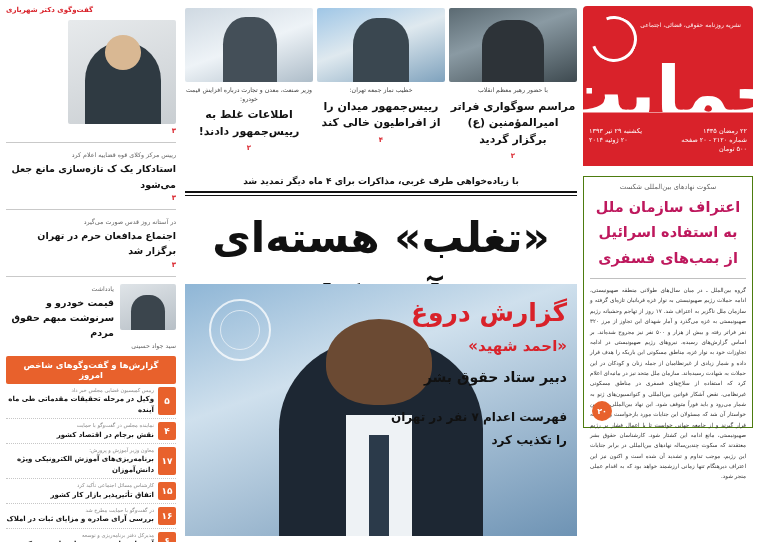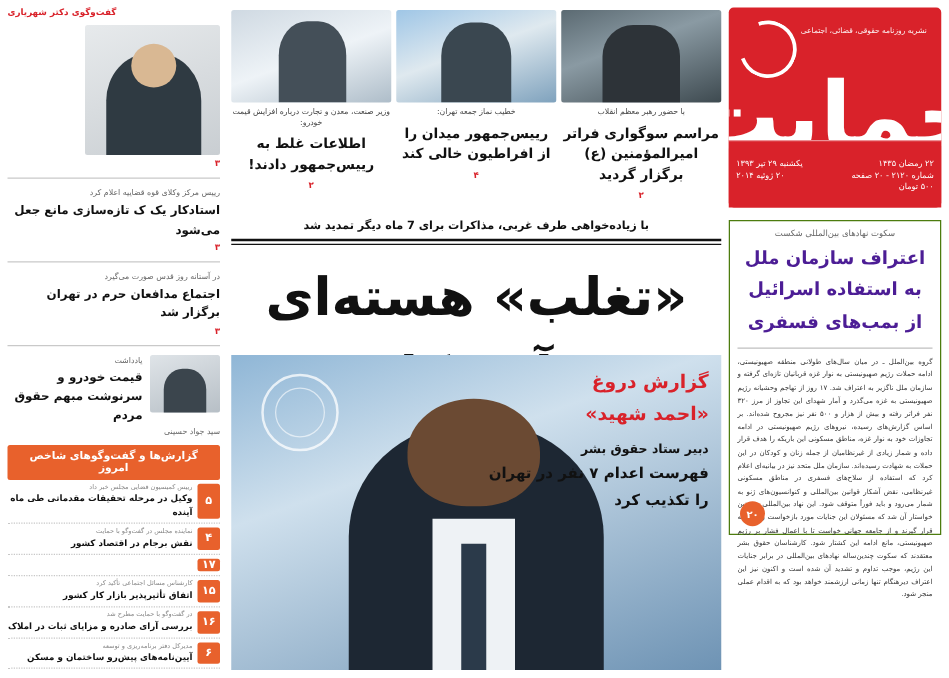--- a/index.html
+++ b/index.html
@@ -105,31 +105,31 @@
   .mp-person { position: absolute; left: 24%; bottom: 0; width: 52%; height: 78%;
                background: #1d2733; border-radius: 46% 46% 0 0; }
   .mp-head { position: absolute; left: 36%; bottom: 52%; width: 27%; height: 34%;
              background: #6b4a33; border-radius: 50% 50% 45% 45%; }
   .mp-shirt { position: absolute; left: 41%; bottom: 0; width: 17%; height: 48%; background: #eef2f5; }
   .mp-tie { position: absolute; left: 47%; bottom: 0; width: 5%; height: 40%; background: #2b3a4a; }
   .mp-un { position: absolute; left: 6%; top: 6%; width: 62px; height: 62px; border-radius: 50%;
            border: 2px solid rgba(255,255,255,.75); }
   .mp-un:after { content:""; position:absolute; inset:9px; border-radius:50%; border:1px solid rgba(255,255,255,.6); }
   .mp-overlay { position: absolute; top: 10px; right: 10px; text-align: right; }
-  .mp-o1 { font-size: 15px; font-weight: bold; color: #d9222a; line-height: 1.5; }
+  .mp-o1 { font-size: 25px; font-weight: bold; color: #d9222a; line-height: 1.5; }
   .mp-o2 { font-size: 15px; font-weight: bold; color: #d9222a; line-height: 1.6; margin-top: 2px; }
-  .mp-o3 { font-size: 10px; font-weight: bold; color: #111; line-height: 1.7; margin-top: 8px; }
-  .mp-o4 { font-size: 12px; font-weight: bold; color: #111; line-height: 1.7; margin-top: 0; }
+  .mp-o3 { font-size: 14px; font-weight: bold; color: #111; line-height: 1.7; margin-top: 8px; }
+  .mp-o4 { font-size: 12px; font-weight: bold; color: #111; line-height: 1.7; margin-top: 18px; }
   .mp-o5 { font-size: 12px; font-weight: bold; color: #111; line-height: 1.7; margin-top: 2px; }
 
   
   .rightcol { position: absolute; top: 176px; right: 6px; width: 170px; height: 252px;
               border: 1px solid #4d7c0f; padding: 6px; }
   .rc-kicker { font-size: 6.8px; color: #666; text-align: center; }
-  .rc-title { font-size: 14.5px; font-weight: bold; color: #4c1d95; text-align: center; line-height: 1.75; margin-top: 4px; }
+  .rc-title { font-size: 14.5px; font-weight: bold; color: #be185d; text-align: center; line-height: 1.75; margin-top: 4px; }
   .rc-rule { height: 1px; background: #c0c0c0; margin: 7px 0 6px; }
   .rc-body { font-size: 5.6px; color: #333; line-height: 1.85; text-align: justify; }
   .rc-pagenum { position: absolute; left: 8px; bottom: 6px; width: 20px; height: 20px; border-radius: 50%;
                 background: #e8612c; color: #fff; font-size: 8px; font-weight: bold;
                 display: flex; align-items: center; justify-content: center; }
 </style>
 </head>
 <body>
 
 <div class="page">
@@ -214,20 +214,24 @@
     </div>
     <div class="idx-row">
       <div class="idx-num">۴</div>
       <div class="idx-txt">
         <div class="sm">نماینده مجلس در گفت‌وگو با حمایت</div>
         <div class="bg">نقش برجام در اقتصاد کشور</div>
       </div>
     </div>
     <div class="idx-row">
       <div class="idx-num">۱۷</div>
+      <div class="idx-txt">
+        <div class="sm">معاون وزیر آموزش و پرورش:</div>
+        <div class="bg">برنامه‌ریزی‌های آموزش الکترونیکی ویژه دانش‌آموزان</div>
+      </div>
     </div>
     <div class="idx-row">
       <div class="idx-num">۱۵</div>
       <div class="idx-txt">
         <div class="sm">کارشناس مسائل اجتماعی تأکید کرد</div>
         <div class="bg">اتفاق تأثیرپذیر بازار کار کشور</div>
       </div>
     </div>
     <div class="idx-row">
       <div class="idx-num">۱۶</div>
@@ -239,21 +243,21 @@
     <div class="idx-row">
       <div class="idx-num">۶</div>
       <div class="idx-txt">
         <div class="sm">مدیرکل دفتر برنامه‌ریزی و توسعه</div>
         <div class="bg">آیین‌نامه‌های پیش‌رو ساختمان و مسکن</div>
       </div>
     </div>
   </div>
 
   <div class="center">
-    <div class="ctr-kicker">با زیاده‌خواهی طرف غربی، مذاکرات برای 7 ماه دیگر تمدید شد</div>
+    <div class="ctr-kicker">با زیاده‌خواهی طرف غربی، مذاکرات برای ۴ ماه دیگر تمدید شد</div>
     <div class="rule-top"></div>
     <div class="rule-thin"></div>
     <div class="ctr-head">«تغلب» هسته‌ای آمریکا</div>
   </div>
 
   <div class="main-photo">
     <div class="mp-un"></div>
     <div class="mp-person"></div>
     <div class="mp-shirt"></div>
     <div class="mp-tie"></div>

